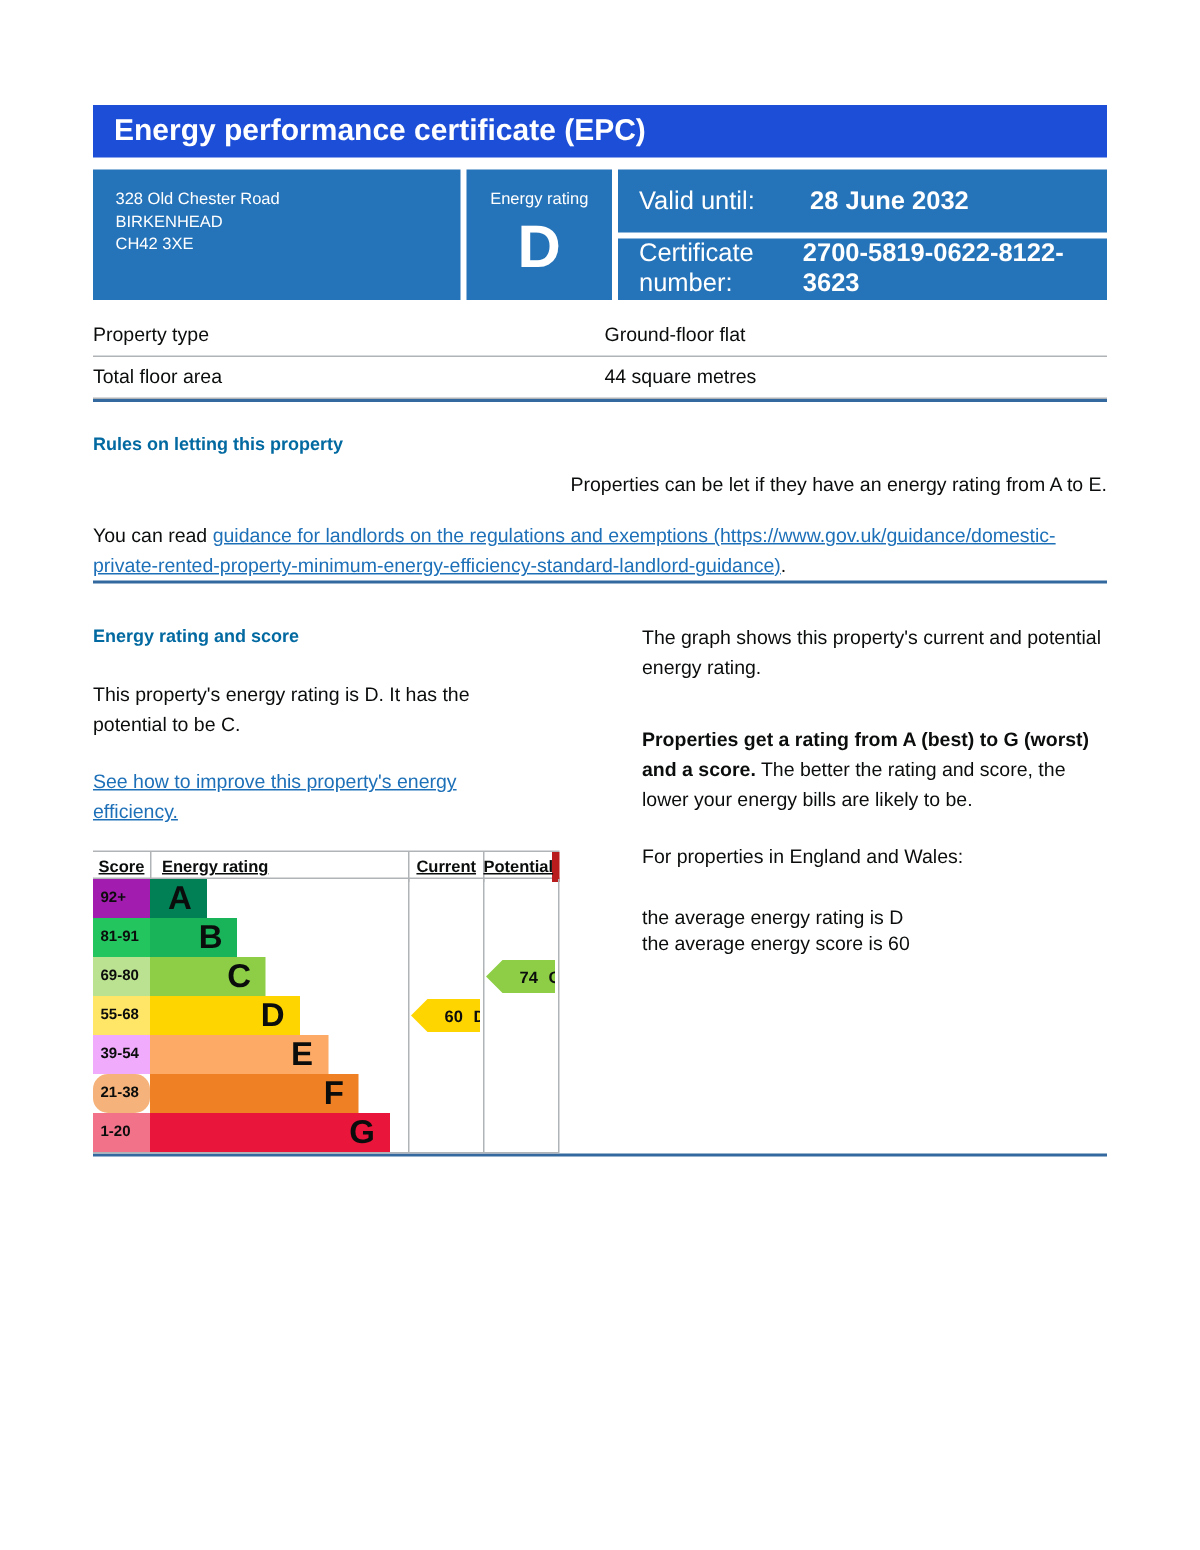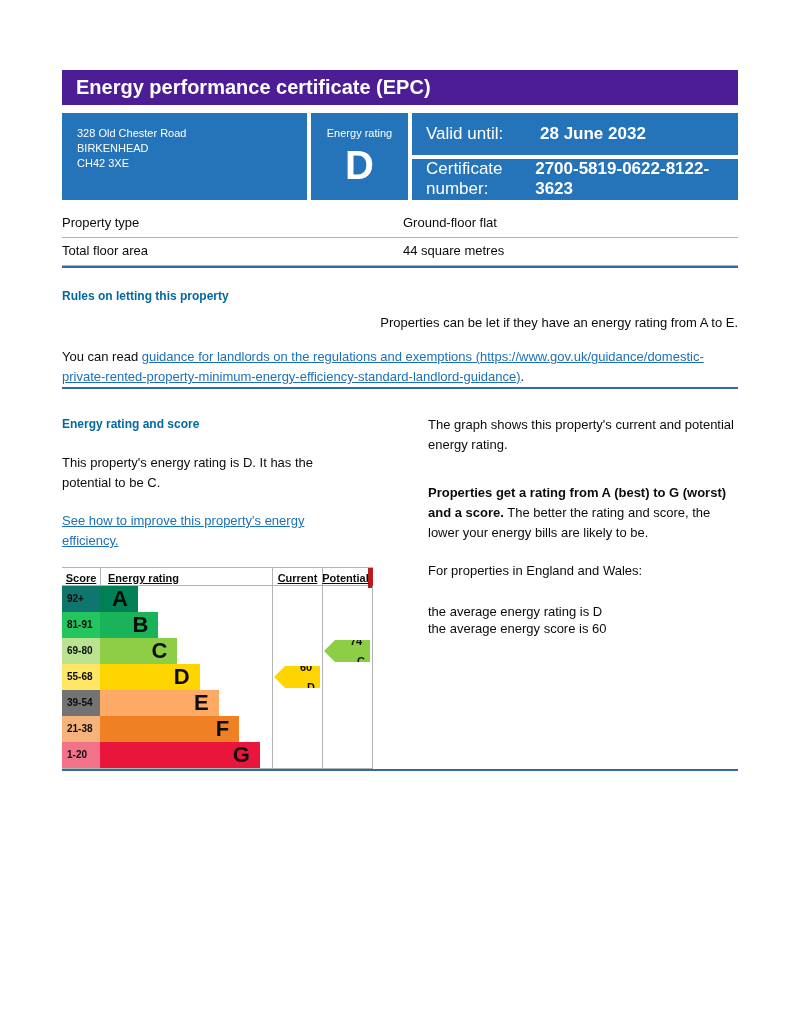--- a/index.html
+++ b/index.html
@@ -9,21 +9,21 @@
     font-family: "Liberation Sans", sans-serif;
     color: #0b0c0c;
     font-size: 13px;
     line-height: 20px;
     overflow: hidden;
   }
   .page { margin: 70px 62px 0 62px; width: 676px; }
 
   
   .h1bar {
-    background: #4c1d95; color: #ffffff;
+    background: #1d4ed8; color: #ffffff;
     height: 35px; line-height: 35px;
     padding-left: 14px;
     font-size: 20px; font-weight: bold;
   }
 
   
   .summary { display: flex; gap: 4px; margin-top: 8px; height: 87px; }
   .sum-box { background: #2573b8; color: #ffffff; }
   .addr { flex: 0 0 245px; padding: 13px 10px 0 15px; font-size: 11px; line-height: 15px; }
   .rating-box { flex: 0 0 97px; text-align: center; padding-top: 10px; }
@@ -81,22 +81,22 @@
   .ctrack { position: relative; }
   .cbar {
     height: 100%; display: flex; align-items: center; justify-content: flex-end;
     padding-right: 10px; font-weight: bold; font-size: 22px; color: #0b0c0c;
   }
   .ccur, .cpot { border-left: 1px solid #b1b4b6; }
   .cpot { border-right: 1px solid #b1b4b6; }
   .arrow {
     position: absolute; width: 46px; height: 22px;
     clip-path: polygon(0 50%, 11px 0, 100% 0, 100% 100%, 11px 100%);
-    display: flex; align-items: flex-start; justify-content: center;
-    padding-left: 26px; font-weight: bold; font-size: 11px; color: #0b0c0c; flex-direction: column;
+    display: flex; align-items: flex-end; justify-content: center;
+    padding-left: 26px; font-weight: bold; font-size: 11px; color: #0b0c0c;
   }
   .arrow .al { margin-left: 7px; }
 </style>
 </head>
 <body>
 
 <div class="page">
 
   <div class="h1bar">Energy performance certificate (EPC)</div>
 
@@ -152,21 +152,21 @@
 
       <div class="chart">
         <div class="chead">
           <div class="hscore">Score</div>
           <div class="hrating">Energy rating</div>
           <div class="hcur">Current</div>
           <div class="hpot">Potential</div>
         </div>
         <div>
             <div class="crow">
-              <div class="cscore" style="background: #0f766e;">92+</div>
+              <div class="cscore" style="background: #a21caf;">92+</div>
               <div class="ctrack">
                 <div class="cbar" style="background: rgb(0, 128, 84); width: 22%;">A</div>
               </div>
               <div class="ccur"></div>
               <div class="cpot"></div>
             </div>
             <div class="crow">
               <div class="cscore" style="background: #22c55e;">81-91</div>
               <div class="ctrack">
                 <div class="cbar" style="background: rgb(25, 180, 89); width: 34%;">B</div>
@@ -184,29 +184,29 @@
             </div>
             <div class="crow">
               <div class="cscore" style="background: rgb(255, 230, 102);">55-68</div>
               <div class="ctrack">
                 <div class="cbar" style="background: rgb(255, 213, 0); width: 58%;">D</div>
               </div>
               <div class="ccur"></div>
               <div class="cpot"></div>
             </div>
             <div class="crow">
-              <div class="cscore" style="background: #737373;">39-54</div>
+              <div class="cscore" style="background: #f0abfc;">39-54</div>
               <div class="ctrack">
                 <div class="cbar" style="background: rgb(252, 170, 101); width: 69%;">E</div>
               </div>
               <div class="ccur"></div>
               <div class="cpot"></div>
             </div>
             <div class="crow">
-              <div class="cscore" style="background: rgb(245, 179, 123);">21-38</div>
+              <div class="cscore" style="background: rgb(245, 179, 123); border-radius: 10px;">21-38</div>
               <div class="ctrack">
                 <div class="cbar" style="background: rgb(239, 128, 35); width: 81%;">F</div>
               </div>
               <div class="ccur"></div>
               <div class="cpot"></div>
             </div>
             <div class="crow">
               <div class="cscore" style="background: rgb(242, 115, 137);">1-20</div>
               <div class="ctrack">
                 <div class="cbar" style="background: rgb(233, 21, 59); width: 93%;">G</div>

